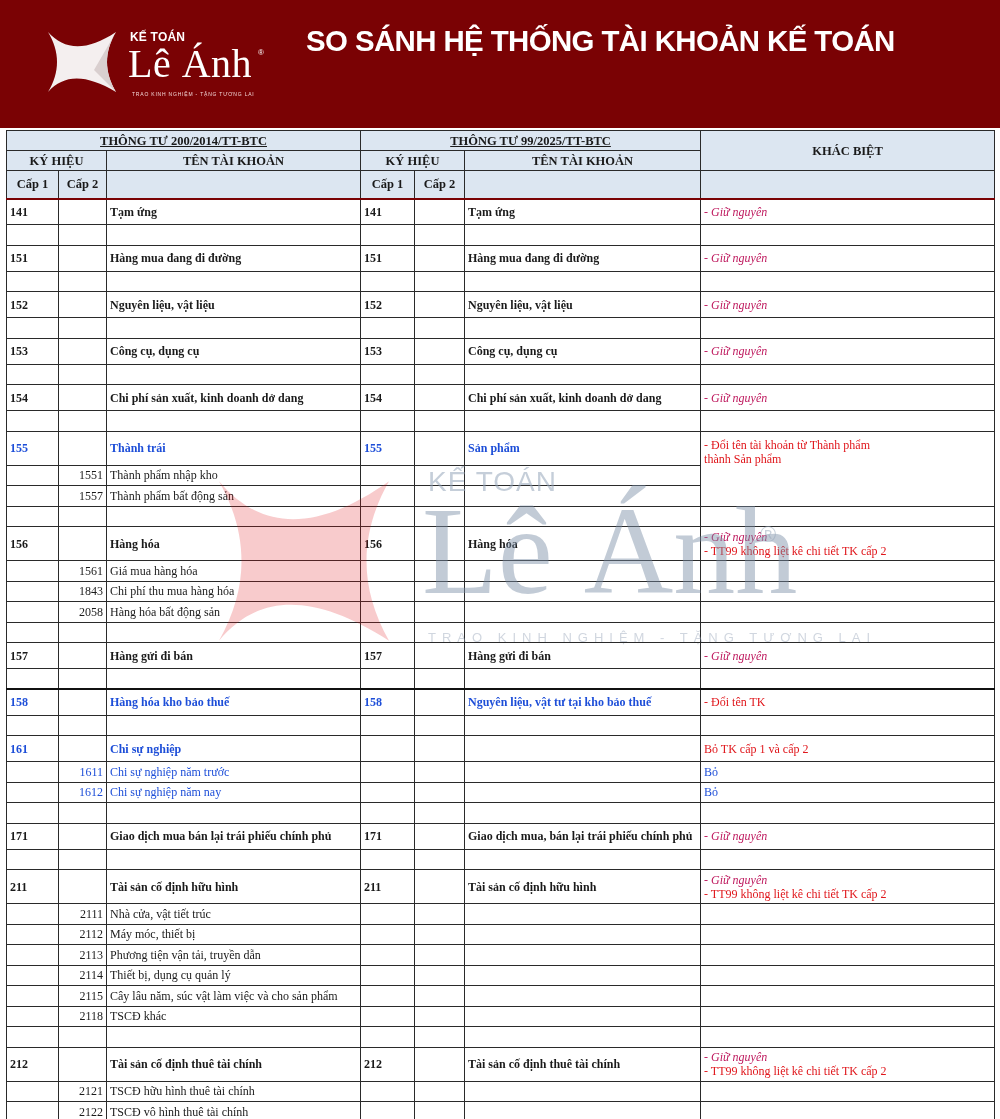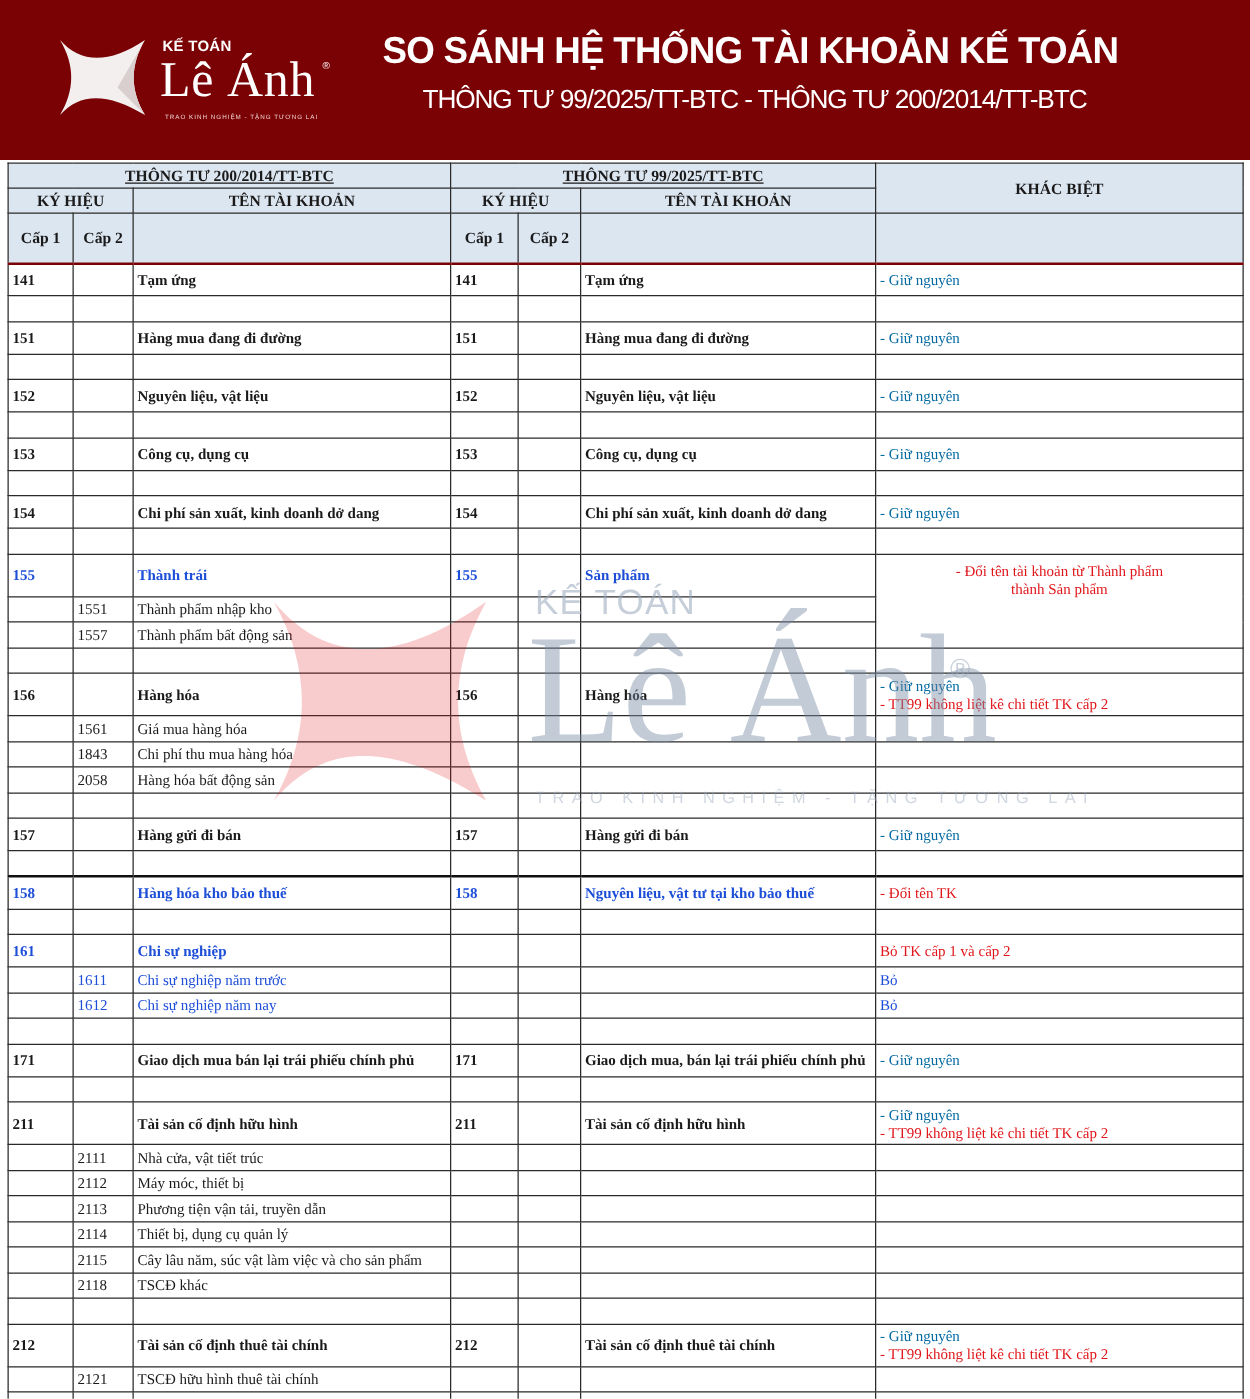--- a/index.html
+++ b/index.html
@@ -50,51 +50,50 @@
     position: absolute; left: 6px; top: 130px; width: 988px;
     border-collapse: collapse; table-layout: fixed; z-index: 1;
   }
   table.grid td, table.grid th {
     border: 1.5px solid #2a2a2a; font-size: 12px; line-height: 14px;
     padding: 0 3px; white-space: nowrap; overflow: visible; vertical-align: middle;
   }
   table.grid th { background: #dce6f1; font-weight: bold; text-align: center; font-size: 12.5px; }
   th.h-law { height: 20px; text-decoration: underline; }
   th.h-sub { height: 20px; }
-  th.h-lvl { height: 40px; background: #fff; }
+  th.h-lvl { height: 28px; background: #fff; }
   th.h-blank { background: #fff; }
   tr.sep-red td { border-top: 2.5px solid #7a0204; margin-top: 43px; }
   tr.row-main td { height: 26px; }
   tr.row-sub td { height: 20.5px; }
   tr.row-gap td { height: 20.5px; }
   tr.row-tall td { height: 34px; }
   td.bold { font-weight: bold; }
   td.red { color: #1d4ed8; }
-  td.c2 { padding-left: 4px; }
+  td.c2 { padding-left: 4px; text-align: right; }
   .note-line { display: block; line-height: 14px; }
   .note-red { color: #e0161b; }
-  .note-black { color: #0369a1; }
+  .note-black { color: #be185d; font-style: italic; }
   tr.thick-top td { border-top: 2.5px solid #111; }
 </style>
 </head>
 <body>
 
 <div class="banner">
   <div class="logo">
     <svg class="logo-mark" viewBox="0 0 72 64">
       <path d="M2 2 C18 20, 40 22, 70 2 C58 22, 58 42, 70 62 C40 44, 18 44, 2 62 C14 42, 14 22, 2 2 Z" fill="#f4efef"></path>
       <path d="M70 2 C58 22, 58 42, 70 62 L48 40 Z" fill="#d9cfcf"></path>
     </svg>
     <span class="logo-small">KẾ TOÁN</span>
     <span class="logo-big">Lê Ánh</span>
     <span class="logo-reg">®</span>
     <span class="logo-tag">TRAO KINH NGHIỆM - TẶNG TƯƠNG LAI</span>
   </div>
   <div class="title">SO SÁNH HỆ THỐNG TÀI KHOẢN KẾ TOÁN</div>
-  <div class="subtitle">THÔNG TƯ 99/2025/TT-BTC - THÔNG TƯ 200/2014/TT-BTC</div>
 </div>
 
 <div class="watermark">
   <svg class="wm-mark" viewBox="0 0 72 64" preserveAspectRatio="none">
     <path d="M2 2 C18 20, 40 22, 70 2 C58 22, 58 42, 70 62 C40 44, 18 44, 2 62 C14 42, 14 22, 2 2 Z" fill="#e0161b"></path>
   </svg>
   <span class="wm-small">KẾ TOÁN</span>
   <span class="wm-big">Lê Ánh</span>
   <span class="wm-reg">®</span>
   <span class="wm-tag">TRAO KINH NGHIỆM - TẶNG TƯƠNG LAI</span>
@@ -233,21 +232,21 @@
         <td></td>
         <td></td>
       </tr>
       <tr class="row-tall">
         <td class="bold red">155</td>
         <td></td>
         <td class="bold red">Thành trái</td>
         <td class="bold red">155</td>
         <td></td>
         <td class="bold red">Sản phẩm</td>
-        <td rowspan="3" style="vertical-align: top; padding-top: 6px; text-align: center;">
+        <td rowspan="3" style="vertical-align: top; padding-top: 6px;">
           <span class="note-line note-red">- Đổi tên tài khoản từ Thành phẩm</span>
           <span class="note-line note-red">thành Sản phẩm</span>
         </td>
       </tr>
       <tr class="row-sub">
         <td></td>
         <td class="c2">1551</td>
         <td>Thành phẩm nhập kho</td>
         <td></td>
         <td></td>

